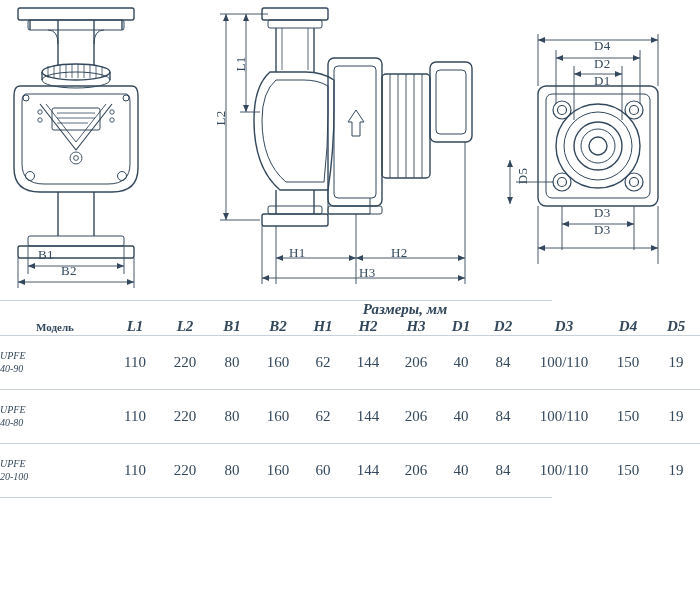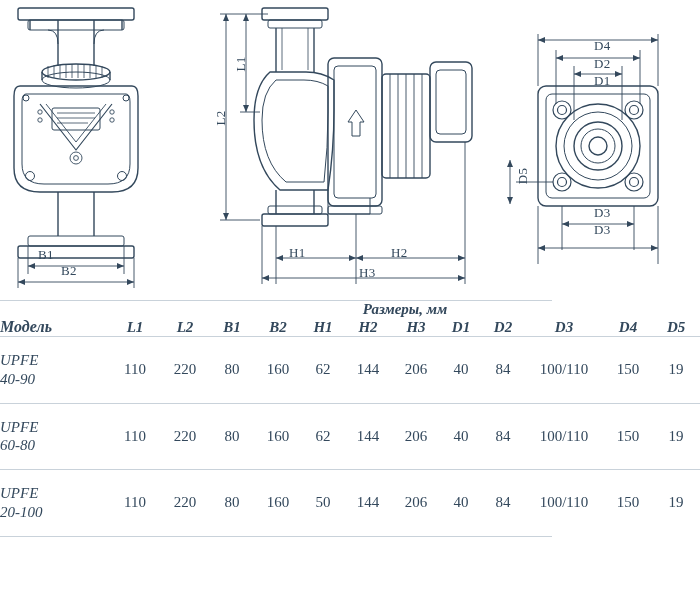--- a/index.html
+++ b/index.html
@@ -37,29 +37,29 @@
     width:700px;border-collapse:collapse;table-layout:fixed;
   }
   table.specs td, table.specs th{
     border:none;padding:0;
   }
   .tbl-title{
     text-align:center;font-style:italic;font-weight:bold;
     font-size:15px;color:#33485c;padding:10px 0 2px 0;
   }
   .model-head{
-    font-style:italic;font-weight:bold;font-size:16px;color:#33485c;
-    text-align:left;padding-left:14px;vertical-align:middle;
+    font-weight:bold;font-size:11px;color:#33485c;
+    text-align:center;padding-left:14px;vertical-align:middle;
   }
   .col-head{
     font-style:italic;font-weight:bold;font-size:15px;color:#33485c;
     text-align:center;padding-bottom:10px;vertical-align:bottom;
   }
   .model-cell{
-    font-style:italic;font-size:15px;color:#33485c;
+    font-style:italic;font-size:10px;color:#33485c;
     text-align:left;padding-left:14px;line-height:1.25;
   }
   .val-cell{
     font-size:15px;color:#33485c;text-align:center;
   }
   tr.data-row td{padding:14px 0;border-top:1px solid #c9d2da;}
 </style>
 </head>
 <body>
 
@@ -340,21 +340,21 @@
         <td class="val-cell">40</td>
         <td class="val-cell">84</td>
         <td class="val-cell">100/110</td>
         <td class="val-cell">150</td>
         <td class="val-cell">19</td>
       </tr>
 
       <tr class="data-row">
         <td class="model-cell">
           <div>UPFE</div>
-          <div>60-80</div>
+          <div>40-80</div>
         </td>
         <td class="val-cell">110</td>
         <td class="val-cell">220</td>
         <td class="val-cell">80</td>
         <td class="val-cell">160</td>
         <td class="val-cell">62</td>
         <td class="val-cell">144</td>
         <td class="val-cell">206</td>
         <td class="val-cell">40</td>
         <td class="val-cell">84</td>
@@ -365,21 +365,21 @@
 
       <tr class="data-row">
         <td class="model-cell">
           <div>UPFE</div>
           <div>20-100</div>
         </td>
         <td class="val-cell">110</td>
         <td class="val-cell">220</td>
         <td class="val-cell">80</td>
         <td class="val-cell">160</td>
-        <td class="val-cell">50</td>
+        <td class="val-cell">60</td>
         <td class="val-cell">144</td>
         <td class="val-cell">206</td>
         <td class="val-cell">40</td>
         <td class="val-cell">84</td>
         <td class="val-cell">100/110</td>
         <td class="val-cell">150</td>
         <td class="val-cell">19</td>
       </tr>
     </tbody>
       </table>

